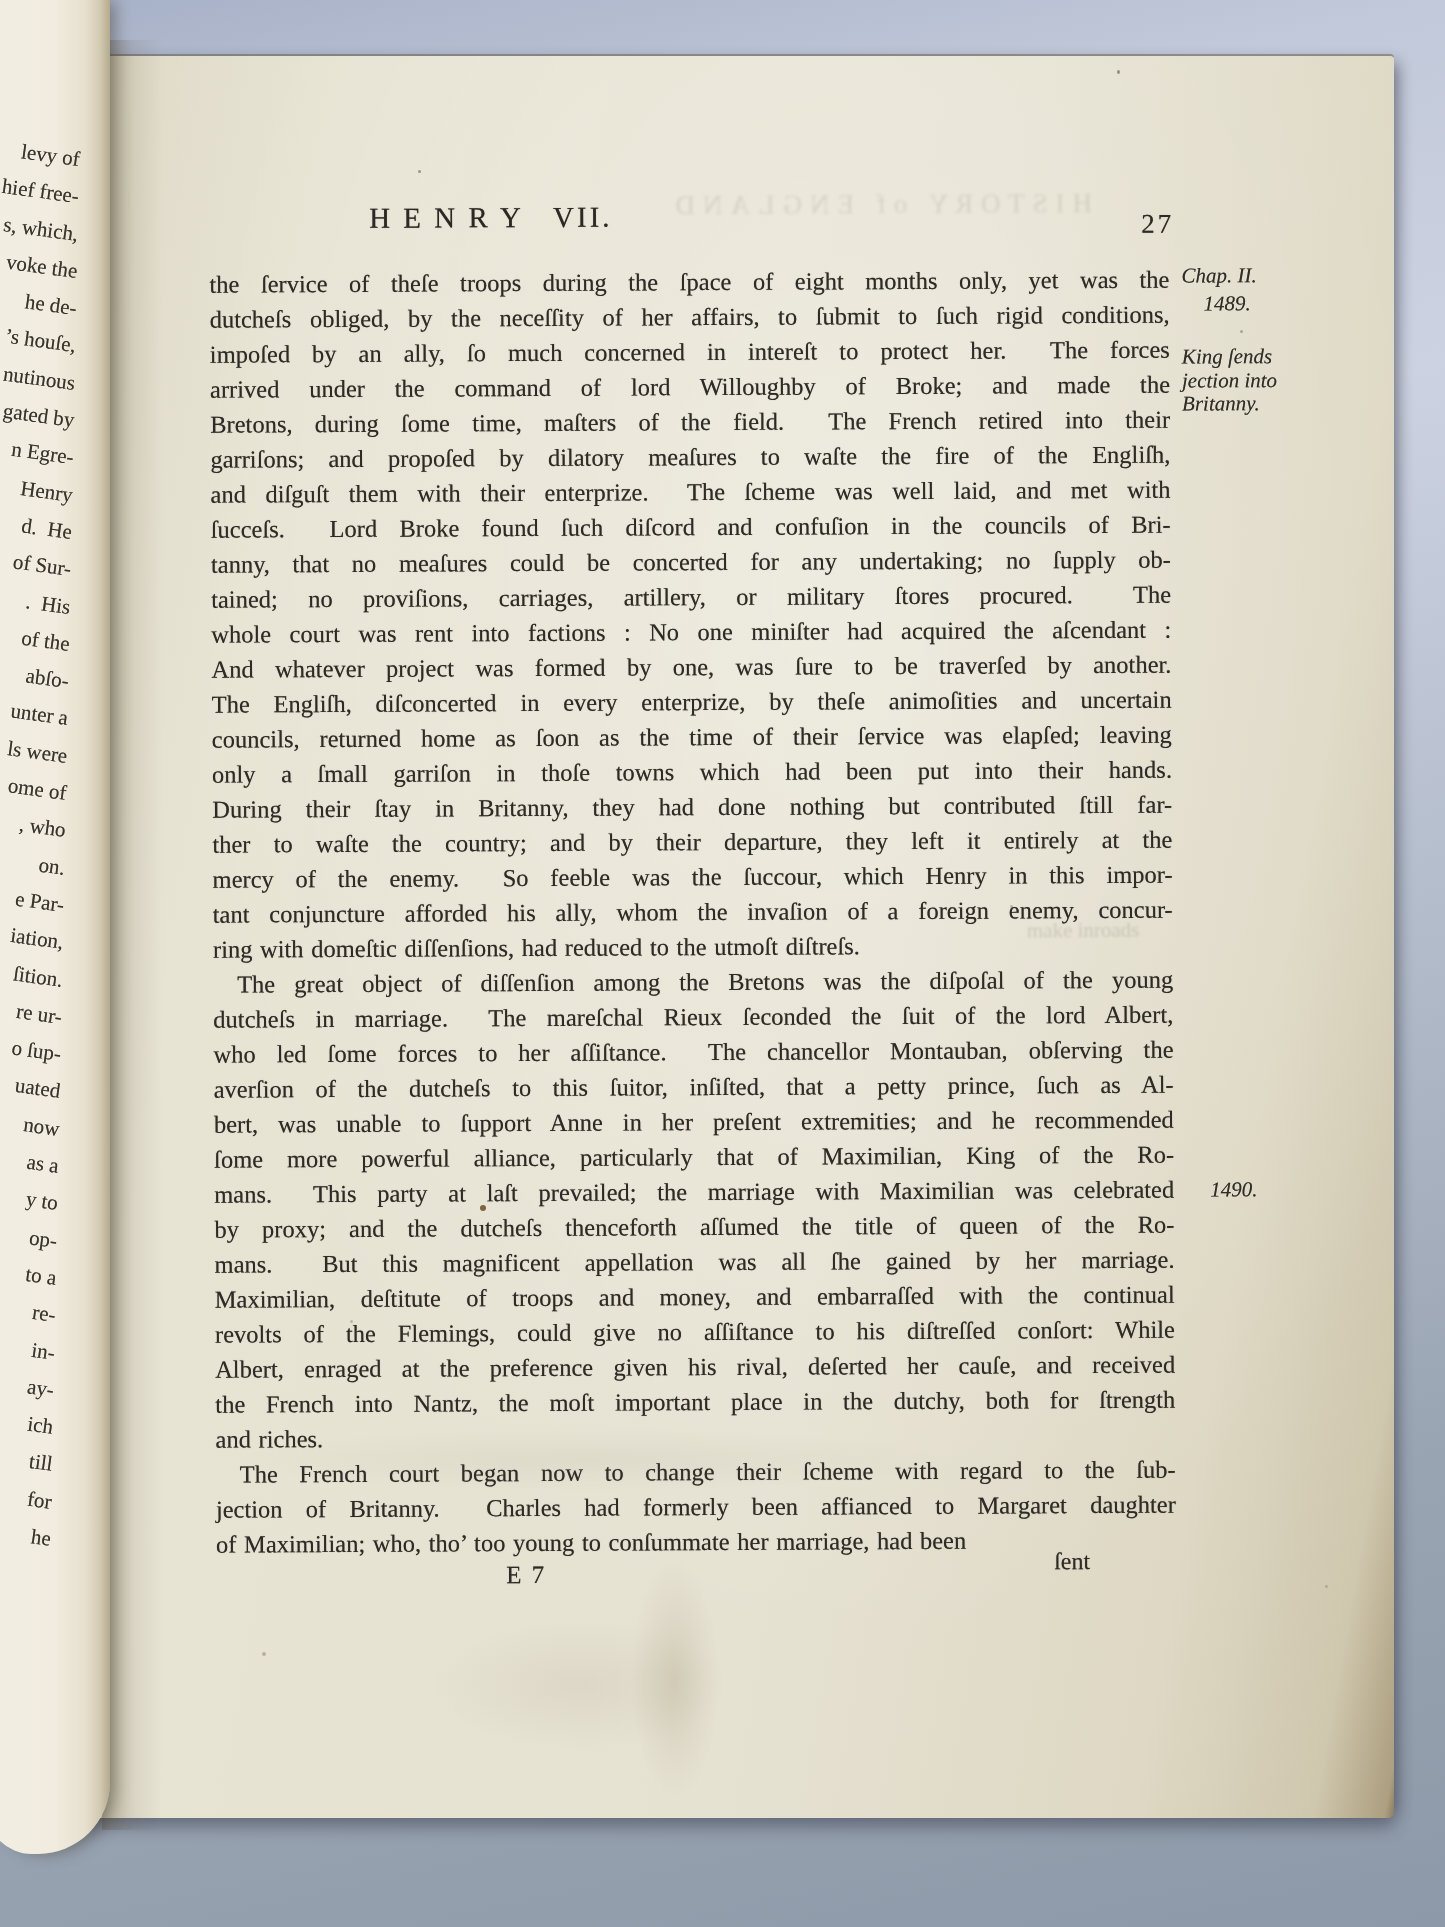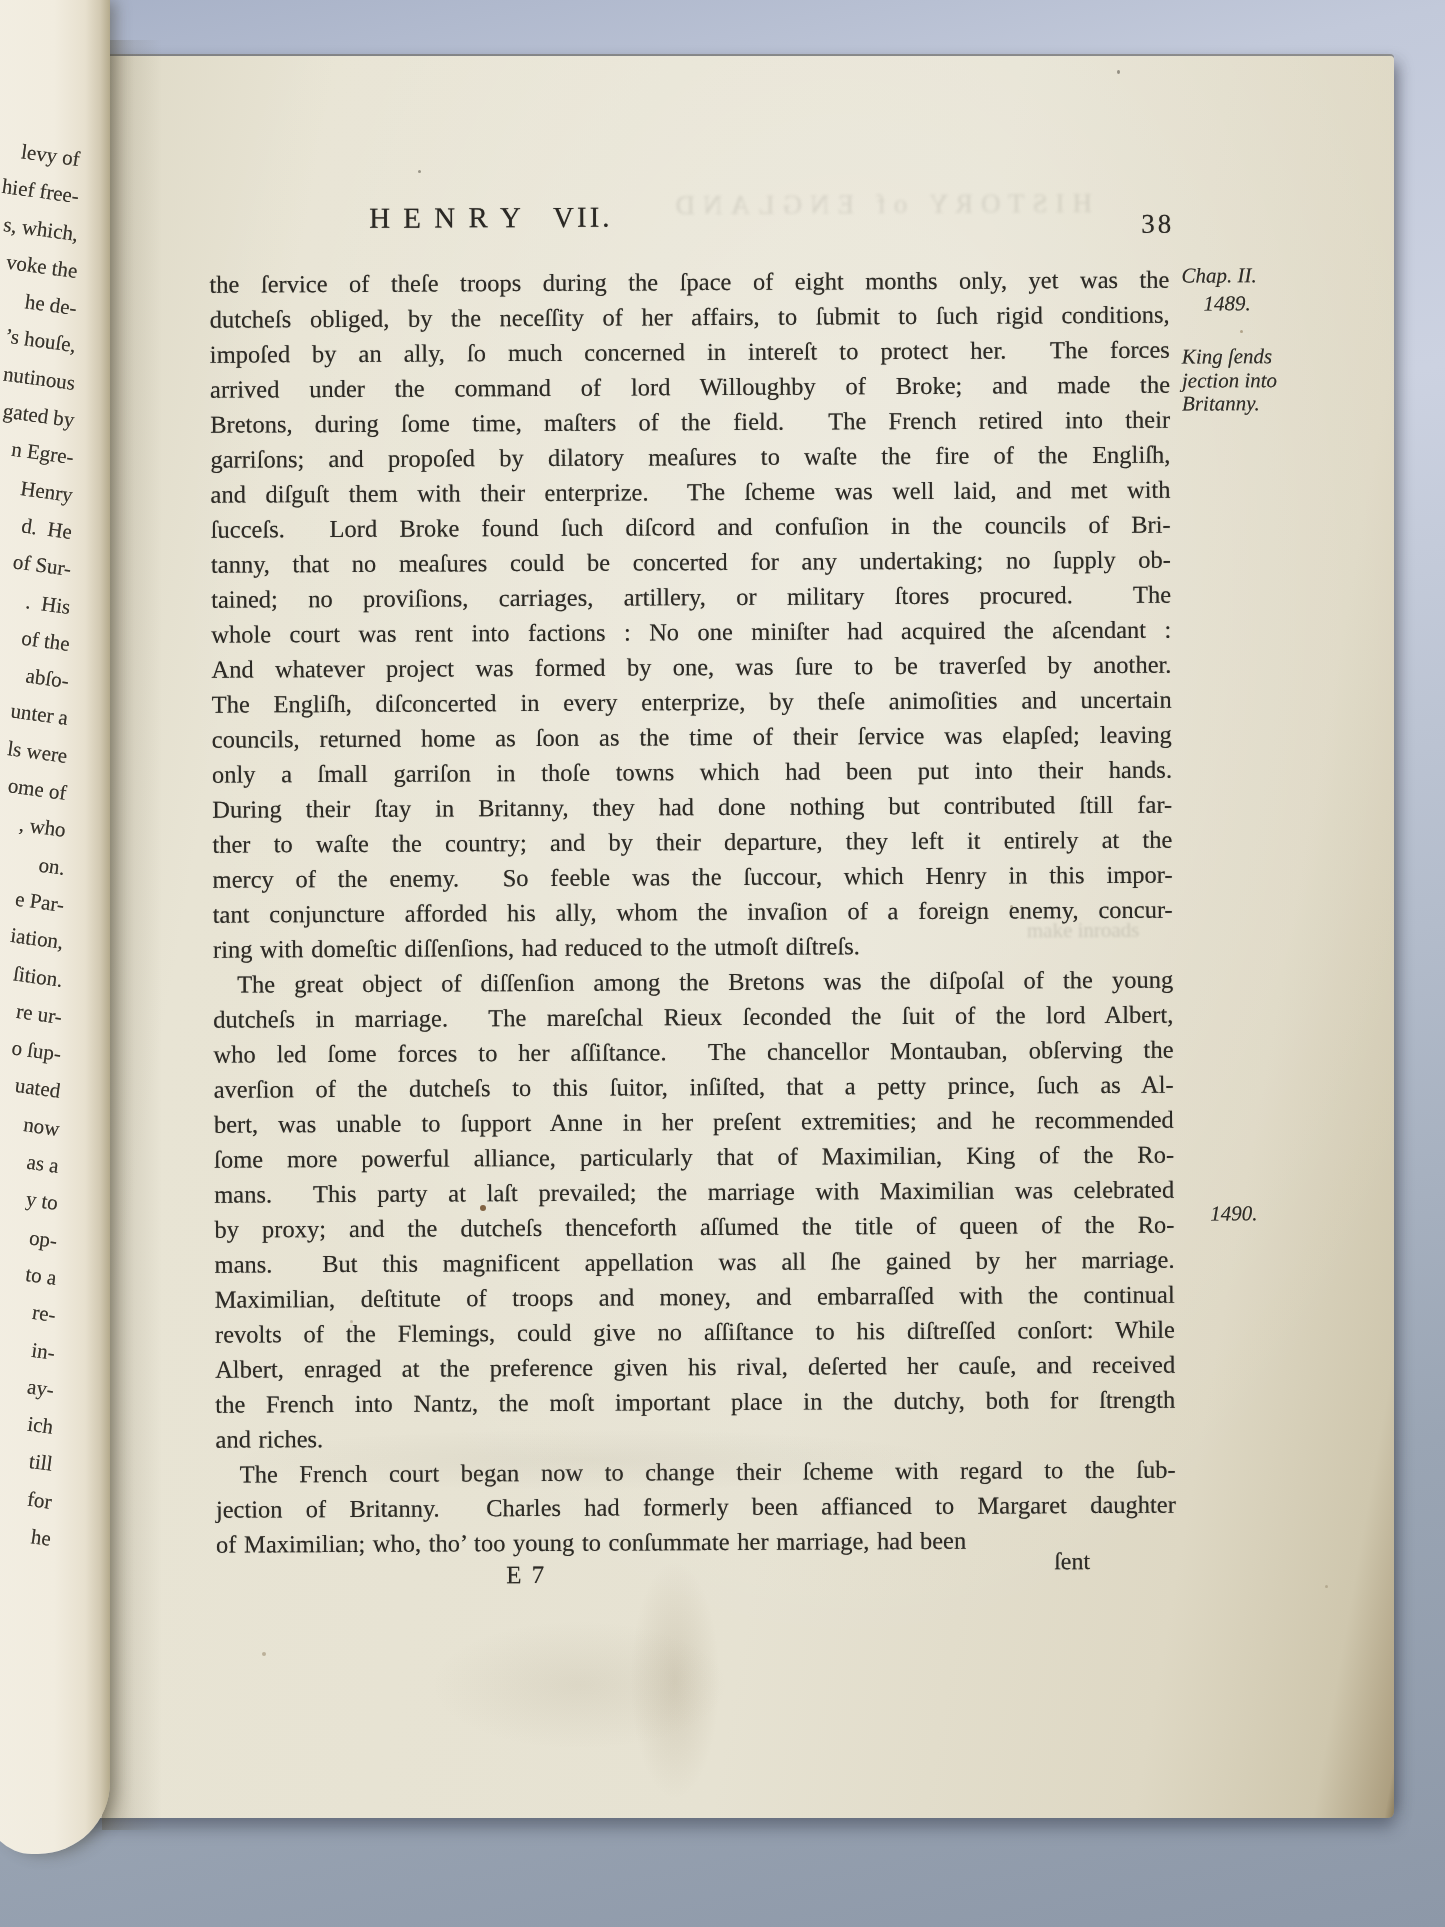--- a/index.html
+++ b/index.html
@@ -46,21 +46,21 @@
   .running-header{
     position:absolute;left:372px;top:200px;font-size:29px;letter-spacing:3px;
     color:#2b2925;text-shadow:0 0 .7px rgba(43,41,37,.65);white-space:pre;
   }
   .page-number{position:absolute;left:1144px;top:211px;font-size:27px;letter-spacing:3px;text-shadow:0 0 .7px rgba(43,41,37,.6);}
   .margin{position:absolute;font-size:21px;color:#2f2d28;text-shadow:0 0 .6px rgba(47,45,40,.5);font-style:italic;}
   .m-chap{left:1184px;top:266px;}
   .m-year1{left:1206px;top:294px;}
   .m-note{left:1184px;top:348px;width:140px;}
   .note-line{height:23.5px;line-height:23.5px;white-space:nowrap;}
-  .m-year2{left:1208px;top:1180px;margin-top:24px;}
+  .m-year2{left:1208px;top:1180px;}
   .para{position:absolute;left:212px;width:960px;font-size:24.5px;word-spacing:1.5px;}
   .p1{top:264px;}
   .p2{top:964px;}
   .p3{top:1454px;}
   .bodyline{
     height:35px;line-height:35px;white-space:nowrap;
     text-align:justify;text-align-last:justify;
     text-shadow:0 0 .7px rgba(45,42,35,.6);
   }
   .para .bodyline:last-child{text-align-last:left;}
@@ -139,21 +139,21 @@
         <div class="fragment">he</div>
       </div>
   </div>
 
   <div class="print">
 
     <div class="ghost-h">HISTORY of ENGLAND</div>
     <div class="ghost-n">make inroads</div>
 
     <div class="running-header">H E N R Y   VII.</div>
-    <div class="page-number">38</div>
+    <div class="page-number">27</div>
 
     <div class="margin m-chap">Chap. II.</div>
     <div class="margin m-year1">1489.</div>
     <div class="margin m-note">
         <div class="note-line">King ſends</div>
         <div class="note-line">jection into</div>
         <div class="note-line">Britanny.</div>
       </div>
     <div class="margin m-year2">1490.</div>
 

